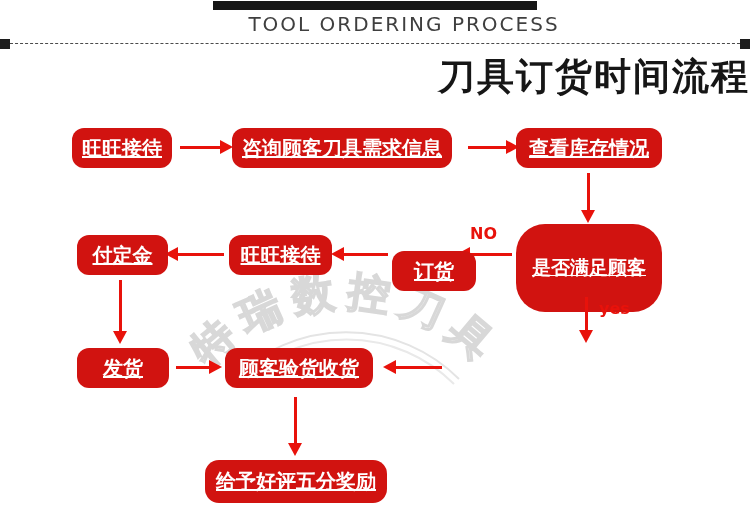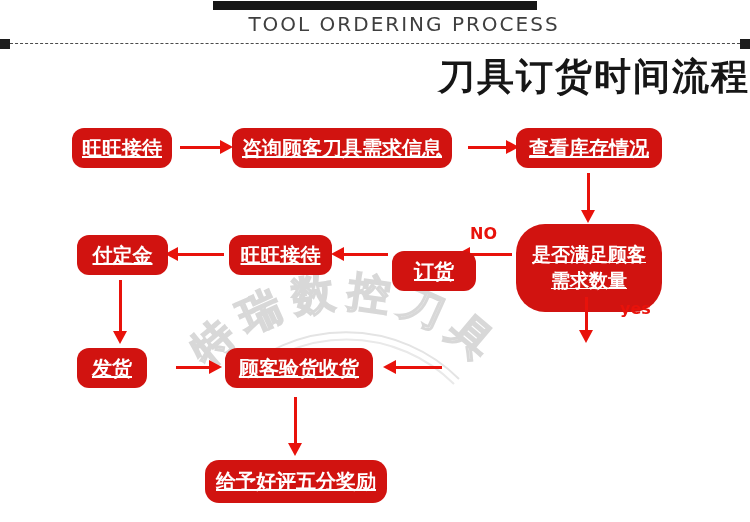--- a/index.html
+++ b/index.html
@@ -72,38 +72,37 @@
   <div class="node" style="left:72px;top:128px;width:100px;height:40px;">旺旺接待</div>
   <div class="ar right" style="left:180px;top:146px;width:44px;"></div>
   <div class="node" style="left:232px;top:128px;width:220px;height:40px;">咨询顾客刀具需求信息</div>
   <div class="ar right" style="left:468px;top:146px;width:42px;"></div>
   <div class="node" style="left:516px;top:128px;width:146px;height:40px;">查看库存情况</div>
 
   <div class="ad" style="left:587px;top:173px;height:38px;"></div>
 
   <div class="node small" style="left:516px;top:224px;width:146px;height:88px;border-radius:29px;">
     <span>是否满足顾客</span>
-    <span>需求数量</span>
   </div>
 
   <div class="branch-label" style="left:470px;top:226px;">NO</div>
   <div class="ar left" style="left:466px;top:253px;width:46px;"></div>
 
   <div class="node" style="left:392px;top:251px;width:84px;height:40px;">订货</div>
   <div class="ar left" style="left:340px;top:253px;width:48px;"></div>
   <div class="node" style="left:229px;top:235px;width:103px;height:40px;">旺旺接待</div>
   <div class="ar left" style="left:174px;top:253px;width:50px;"></div>
   <div class="node" style="left:77px;top:235px;width:91px;height:40px;">付定金</div>
 
   <div class="ad" style="left:585px;top:297px;height:34px;"></div>
-  <div class="branch-label" style="left:620px;top:301px;">yes</div>
+  <div class="branch-label" style="left:599px;top:301px;">yes</div>
 
   <div class="ad" style="left:119px;top:280px;height:52px;"></div>
 
-  <div class="node" style="left:77px;top:348px;width:70px;height:40px;">发货</div>
+  <div class="node" style="left:77px;top:348px;width:92px;height:40px;">发货</div>
   <div class="ar right" style="left:176px;top:366px;width:37px;"></div>
   <div class="node" style="left:225px;top:348px;width:148px;height:40px;">顾客验货收货</div>
   <div class="ar left" style="left:392px;top:366px;width:50px;"></div>
 
   <div class="ad" style="left:294px;top:397px;height:47px;"></div>
 
   <div class="node" style="left:205px;top:460px;width:182px;height:43px;border-radius:14px;">给予好评五分奖励</div>
 
 </div>
 

